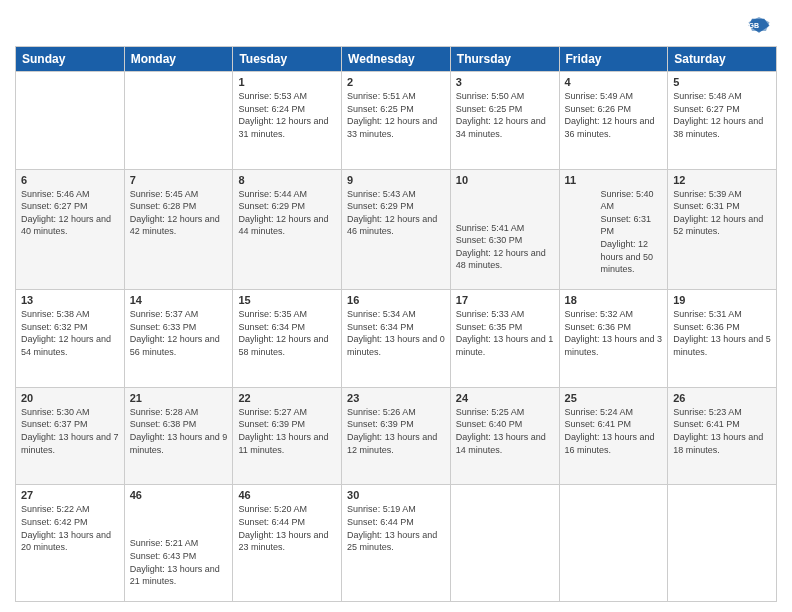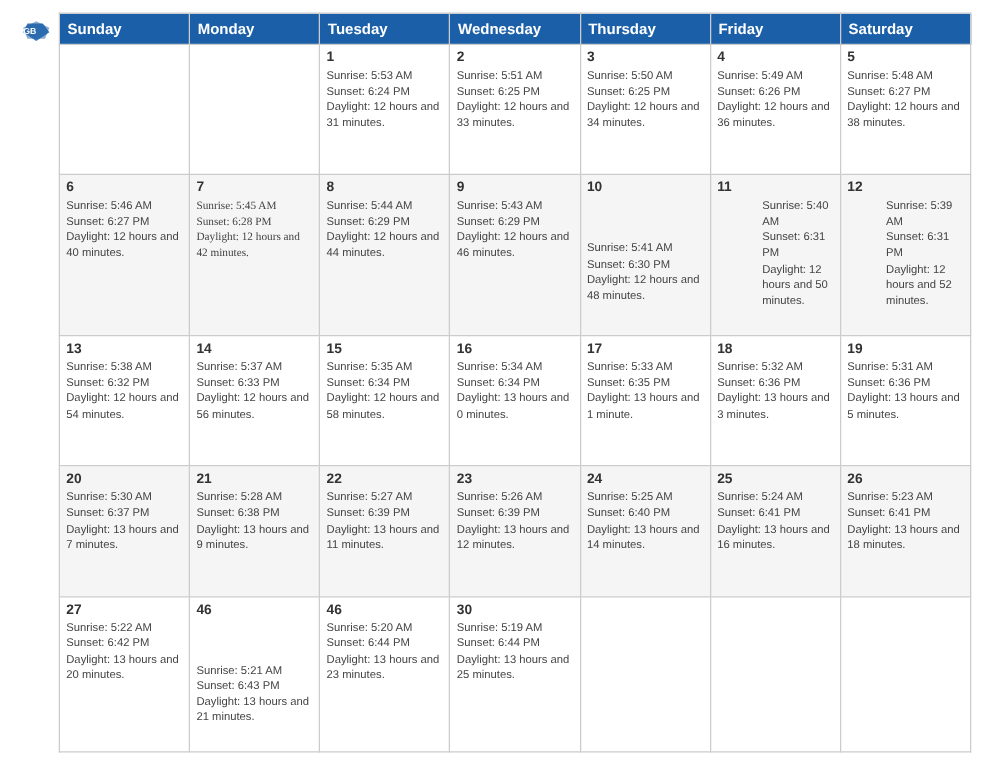--- a/index.html
+++ b/index.html
@@ -8,21 +8,22 @@
       background: #fff;
       width: 792px;
       height: 612px;
       overflow: hidden;
     }
     .page {
       width: 792px;
       height: 612px;
       padding: 10px 15px;
       display: flex;
-      flex-direction: row;
+      flex-direction: column;
+      align-items: flex-end;
     }
     .header {
       display: flex;
       justify-content: space-between;
       align-items: flex-start;
       margin-bottom: 8px;
     }
     .logo {
       display: flex;
       align-items: center;
@@ -167,21 +168,21 @@
         </tr>
         <tr>
           <td>
             <div class="day-num">6</div>
             <div class="day-info" style="white-space: pre-line;">Sunrise: 5:46 AM
 Sunset: 6:27 PM
 Daylight: 12 hours and 40 minutes.</div>
           </td>
           <td>
             <div class="day-num">7</div>
-            <div class="day-info" style="white-space: pre-line; font-family: Liberation Serif, serif;">Sunrise: 5:45 AM
+            <div class="day-info" style="white-space: pre-line;">Sunrise: 5:45 AM
 Sunset: 6:28 PM
 Daylight: 12 hours and 42 minutes.</div>
           </td>
           <td>
             <div class="day-num">8</div>
             <div class="day-info" style="white-space: pre-line;">Sunrise: 5:44 AM
 Sunset: 6:29 PM
 Daylight: 12 hours and 44 minutes.</div>
           </td>
           <td>
@@ -197,21 +198,21 @@
 Daylight: 12 hours and 48 minutes.</div>
           </td>
           <td>
             <div class="day-num">11</div>
             <div class="day-info" style="white-space: pre-line; margin-left: 36px;">Sunrise: 5:40 AM
 Sunset: 6:31 PM
 Daylight: 12 hours and 50 minutes.</div>
           </td>
           <td>
             <div class="day-num">12</div>
-            <div class="day-info" style="white-space: pre-line; margin-left: 31px;">Sunrise: 5:39 AM
+            <div class="day-info" style="white-space: pre-line;">Sunrise: 5:39 AM
 Sunset: 6:31 PM
 Daylight: 12 hours and 52 minutes.</div>
           </td>
         </tr>
         <tr>
           <td>
             <div class="day-num">13</div>
             <div class="day-info" style="white-space: pre-line;">Sunrise: 5:38 AM
 Sunset: 6:32 PM
 Daylight: 12 hours and 54 minutes.</div>

